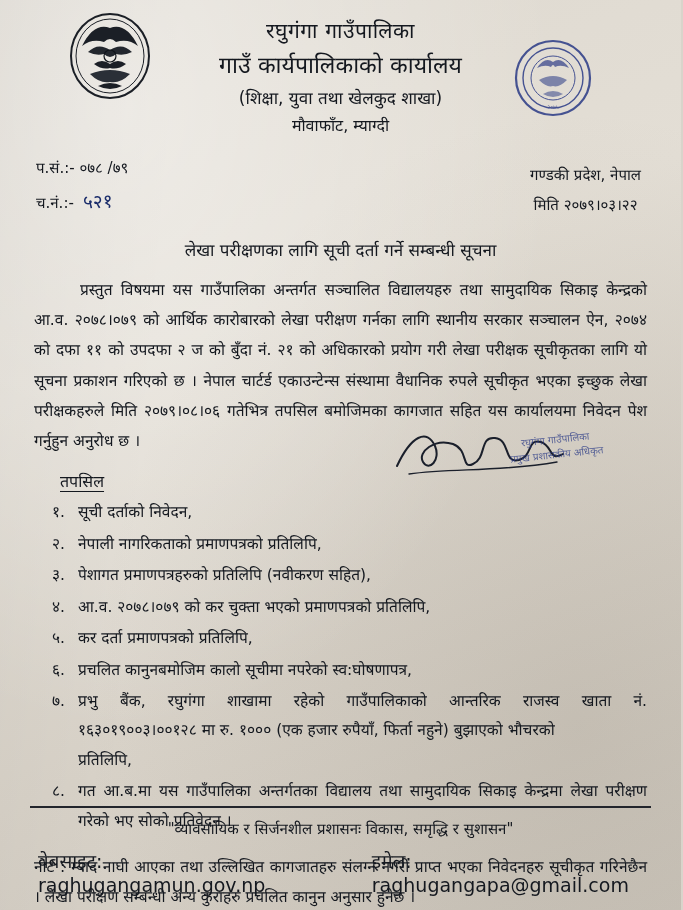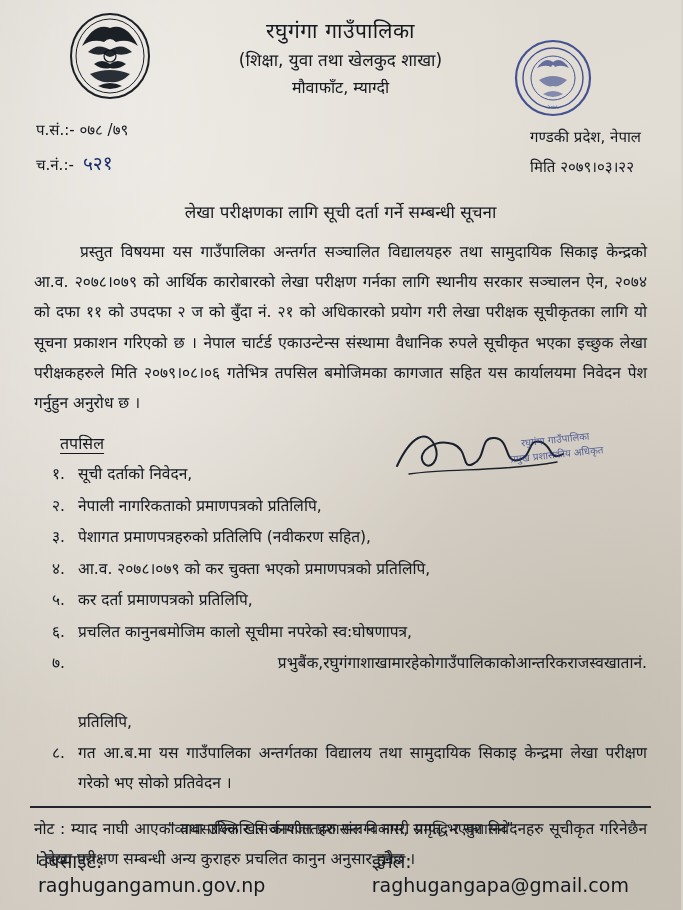--- a/index.html
+++ b/index.html
@@ -94,21 +94,21 @@
     display: inline-block;
     font-size: 19px;
     color: #1b2d6b;
     transform: rotate(-2deg);
     margin-left: 4px;
   }
   .ref-right {
     position: absolute;
     right: 10px;
     top: 6px;
-    text-align: left;
+    text-align: center;
     line-height: 2.0;
   }
 
   
   .doc-title {
     text-align: center;
     font-size: 17px;
     margin: 6px 0 14px;
     text-underline-offset: 4px;
   }
@@ -144,21 +144,21 @@
     margin-bottom: 2px;
     text-align: justify;
   }
   ol.items li .num {
     position: absolute;
     left: 0;
     top: 0;
   }
   li.spread .line-spread {
     display: flex;
-    justify-content: flex-end;
+    justify-content: space-between;
   }
   li.spread .line-spread span { white-space: nowrap; }
 
   .note {
     font-size: 15.5px;
     line-height: 1.95;
     text-align: justify;
     margin: 16px 4px 0 4px;
   }
 
@@ -237,20 +237,21 @@
           <circle cx="40" cy="40" r="30" fill="none" stroke="#2a3a86" stroke-width="1.4"></circle>
           <circle cx="40" cy="40" r="22" fill="none" stroke="#2a3a86" stroke-width="1"></circle>
           <path d="M24 30 Q32 18 40 24 Q48 18 56 30 Q48 26 42 29 Q40 25 38 29 Q32 26 24 30 Z" fill="#2a3a86" opacity="0.8"></path>
           <path d="M26 42 Q40 34 54 42 Q46 50 40 48 Q34 50 26 42 Z" fill="#2a3a86" opacity="0.65"></path>
           <path d="M30 56 Q40 50 50 56 Q40 62 30 56 Z" fill="#2a3a86" opacity="0.6"></path>
           <text x="40" y="71" font-size="5.5" fill="#2a3a86" text-anchor="middle" font-family="DejaVu Sans, sans-serif">२०७५</text>
         </svg>
       </div>
 
       <div class="head-line1">रघुगंगा गाउँपालिका</div>
+      <div class="head-line2">गाउँ कार्यपालिकाको कार्यालय</div>
       <div class="head-line3">(शिक्षा, युवा तथा खेलकुद शाखा)</div>
       <div class="head-line4">मौवाफाँट, म्याग्दी</div>
     </div>
 
     <div class="refrow">
       <div class="ref-left">
         <div>
           <span>प.सं.:-</span>
           <span>०७८ /७९</span>
         </div>
@@ -308,21 +309,21 @@
           <span>बैंक,</span>
           <span>रघुगंगा</span>
           <span>शाखामा</span>
           <span>रहेको</span>
           <span>गाउँपालिकाको</span>
           <span>आन्तरिक</span>
           <span>राजस्व</span>
           <span>खाता</span>
           <span>नं.</span>
         </span>
-        <br>
+        <span>१६३०१९००३।००१२८ मा रु. १००० (एक हजार रुपैयाँ, फिर्ता नहुने) बुझाएको भौचरको</span><br>
         <span>प्रतिलिपि,</span>
       </li>
       <li>
         <span class="num">८.</span>
         <span>गत आ.ब.मा यस गाउँपालिका अन्तर्गतका विद्यालय तथा सामुदायिक सिकाइ केन्द्रमा लेखा परीक्षण गरेको भए सोको प्रतिवेदन ।</span>
       </li>
     </ol>
 
     <div class="note">नोट : म्याद नाघी आएका तथा उल्लिखित कागजातहरु संलग्न नगरी प्राप्त भएका निवेदनहरु सूचीकृत गरिनेछैन । लेखा परीक्षण सम्बन्धी अन्य कुराहरु प्रचलित कानुन अनुसार हुनेछ ।</div>
   </div>

